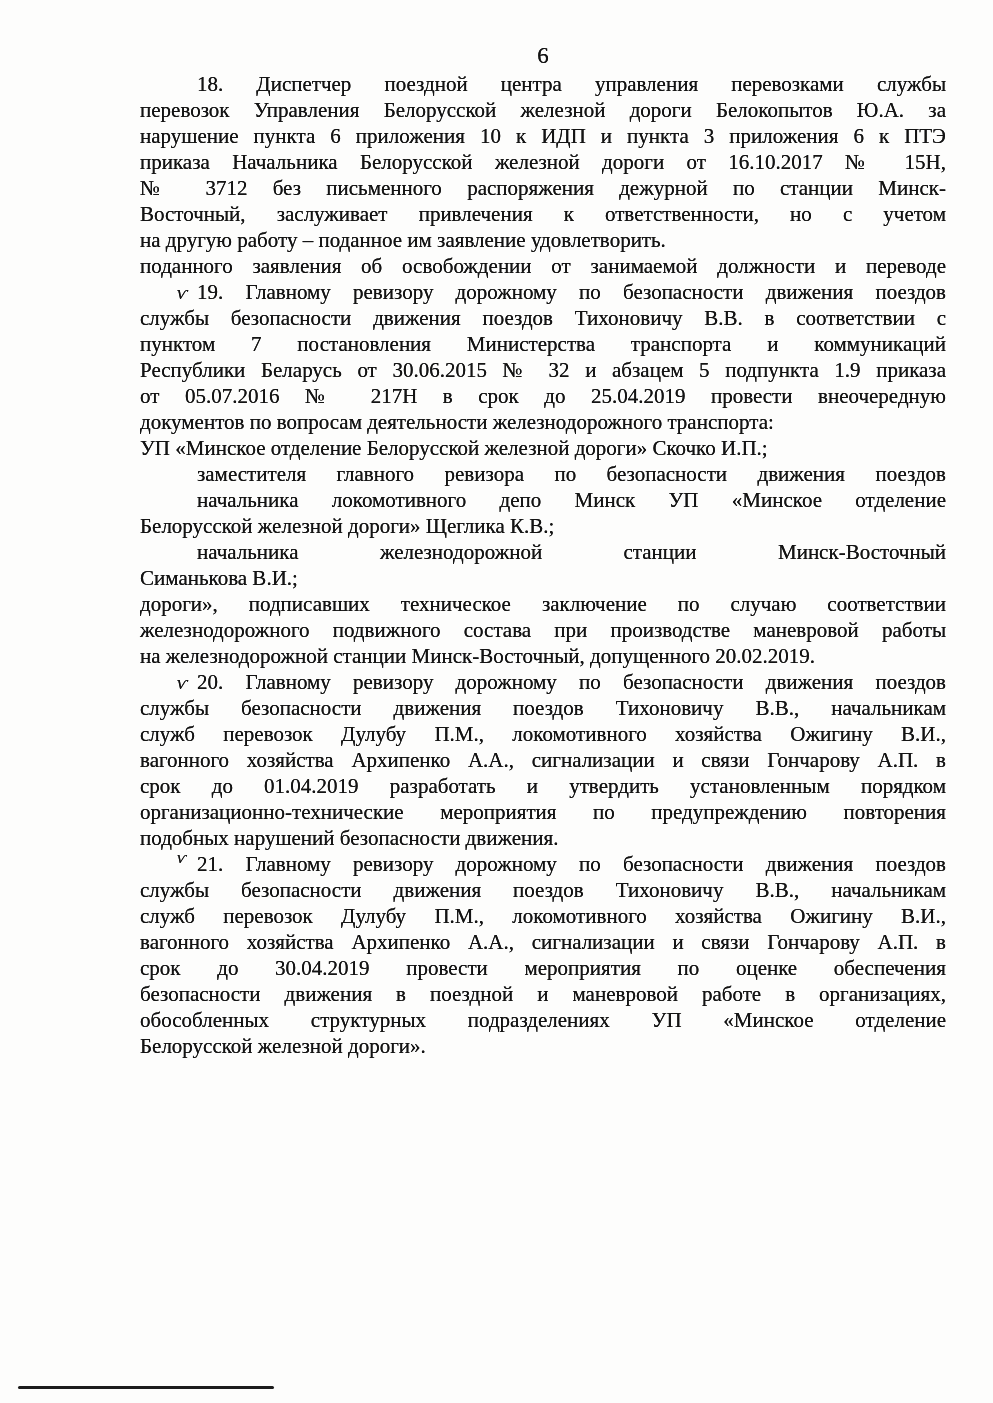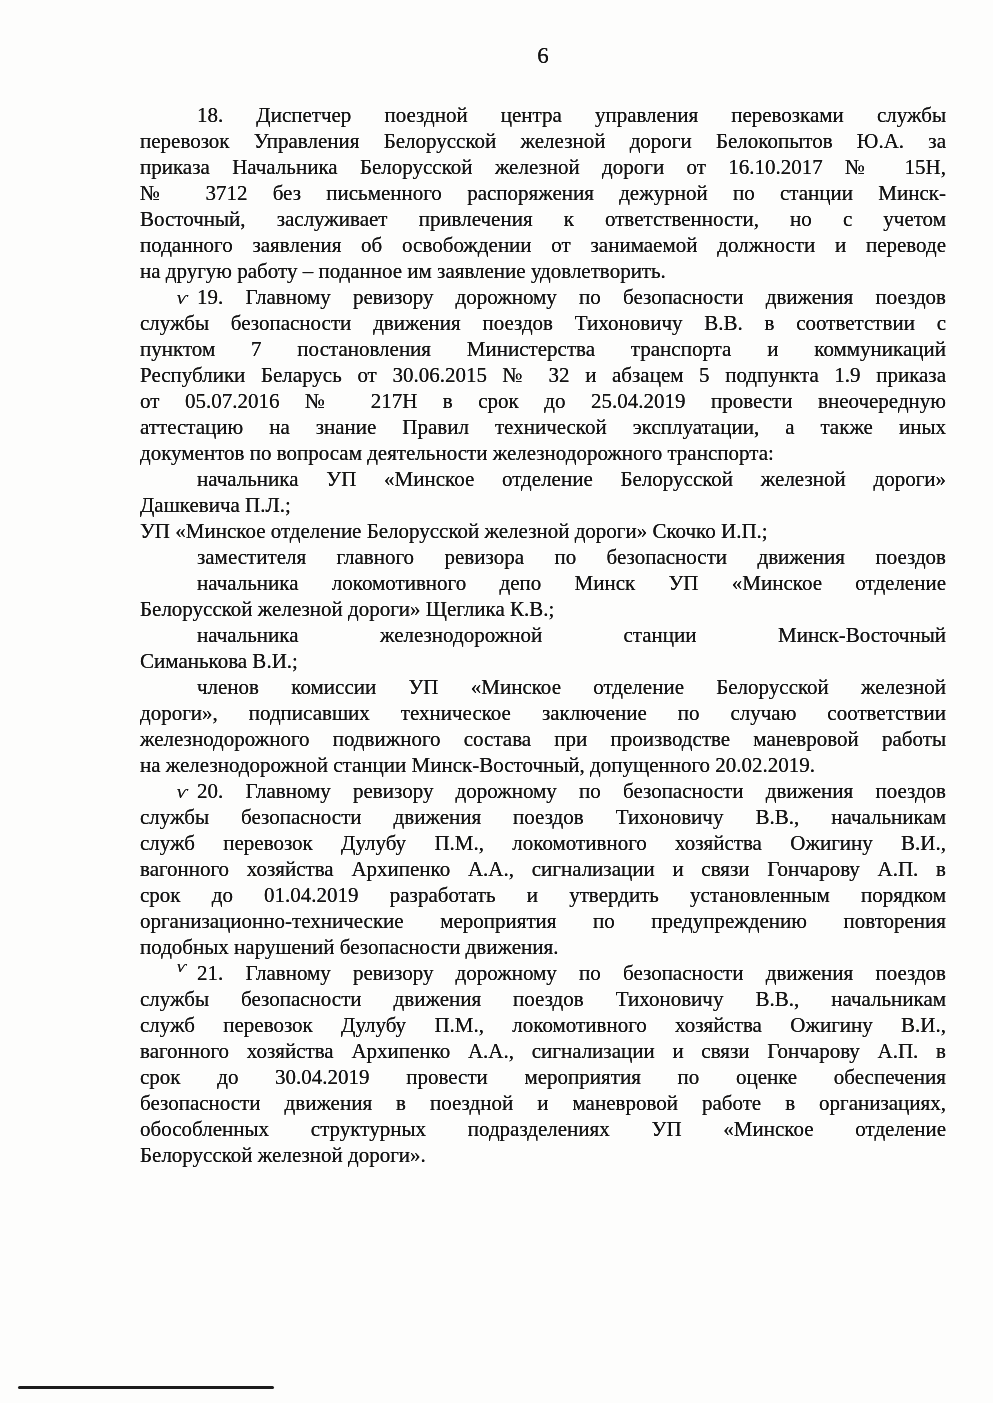--- a/index.html
+++ b/index.html
@@ -22,21 +22,21 @@
     top: 42px;
     left: 140px;
     width: 806px;
     text-align: center;
     font-size: 23px;
     line-height: 28px;
     text-shadow: 0 0 0.5px currentColor;
   }
   .doc-body {
     position: absolute;
-    top: 102px;
+    top: 71px;
     left: 140px;
     width: 806px;
     font-size: 21px;
     line-height: 26px;
     text-shadow: 0 0 0.5px currentColor;
   }
   .para { margin: 0; }
   .line {
     text-align: justify;
     min-height: 26px;
@@ -69,53 +69,48 @@
 </head>
 <body>
 
 <div class="page">
   <div class="page-number">6</div>
 
   <div class="doc-body" id="doc-body">
       <div class="para">
         <div class="line just first">18. Диспетчер поездной центра управления перевозками службы</div>
         <div class="line just">перевозок Управления Белорусской железной дороги Белокопытов Ю.А. за</div>
+        <div class="line just">нарушение пункта 6 приложения 10 к ИДП и пункта 3 приложения 6 к ПТЭ</div>
         <div class="line just">приказа Начальника Белорусской железной дороги от 16.10.2017 № 15Н,</div>
         <div class="line just">№ 3712 без письменного распоряжения дежурной по станции Минск-</div>
         <div class="line just">Восточный, заслуживает привлечения к ответственности, но с учетом</div>
+        <div class="line">на другую работу – поданное им заявление удовлетворить.</div>
         <div class="line just">поданного заявления об освобождении от занимаемой должности и переводе</div>
-        <div class="line">на другую работу – поданное им заявление удовлетворить.</div>
       </div>
       <div class="para">
         <div class="line just first"><span class="tick">ѵ</span>19. Главному ревизору дорожному по безопасности движения поездов</div>
         <div class="line just">службы безопасности движения поездов Тихоновичу В.В. в соответствии с</div>
         <div class="line just">пунктом 7 постановления Министерства транспорта и коммуникаций</div>
         <div class="line just">Республики Беларусь от 30.06.2015 № 32 и абзацем 5 подпункта 1.9 приказа</div>
         <div class="line just">от 05.07.2016 № 217Н в срок до 25.04.2019 провести внеочередную</div>
-        <div class="line just">аттестацию на знание Правил технической эксплуатации, а также иных</div>
         <div class="line">документов по вопросам деятельности железнодорожного транспорта:</div>
-      </div>
-      <div class="para">
-        <div class="line just first">начальника УП «Минское отделение Белорусской железной дороги»</div>
-        <div class="line">Дашкевича П.Л.;</div>
       </div>
       <div class="para">
         <div class="line">УП «Минское отделение Белорусской железной дороги» Скочко И.П.;</div>
         <div class="line just first">заместителя главного ревизора по безопасности движения поездов</div>
       </div>
       <div class="para">
         <div class="line just first">начальника локомотивного депо Минск УП «Минское отделение</div>
         <div class="line">Белорусской железной дороги» Щеглика К.В.;</div>
       </div>
       <div class="para">
         <div class="line just first">начальника железнодорожной станции Минск-Восточный</div>
         <div class="line">Симанькова В.И.;</div>
       </div>
       <div class="para">
-        <div class="line just first">членов комиссии УП «Минское отделение Белорусской железной</div>
         <div class="line just">дороги», подписавших техническое заключение по случаю соответствии</div>
         <div class="line just">железнодорожного подвижного состава при производстве маневровой работы</div>
         <div class="line">на железнодорожной станции Минск-Восточный, допущенного 20.02.2019.</div>
       </div>
       <div class="para">
         <div class="line just first"><span class="tick">ѵ</span>20. Главному ревизору дорожному по безопасности движения поездов</div>
         <div class="line just">службы безопасности движения поездов Тихоновичу В.В., начальникам</div>
         <div class="line just">служб перевозок Дулубу П.М., локомотивного хозяйства Ожигину В.И.,</div>
         <div class="line just">вагонного хозяйства Архипенко А.А., сигнализации и связи Гончарову А.П. в</div>
         <div class="line just">срок до 01.04.2019 разработать и утвердить установленным порядком</div>

